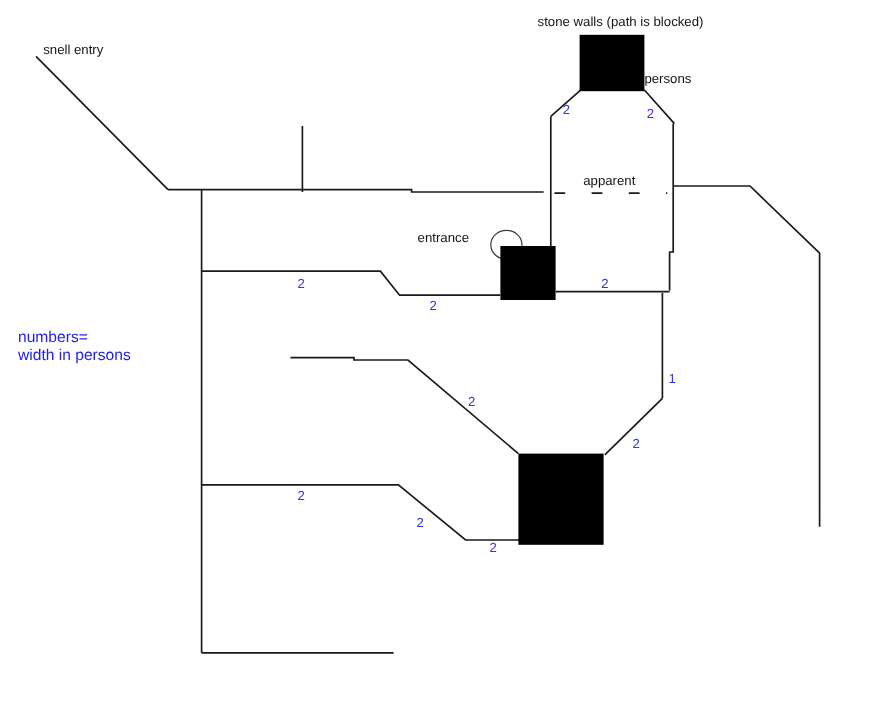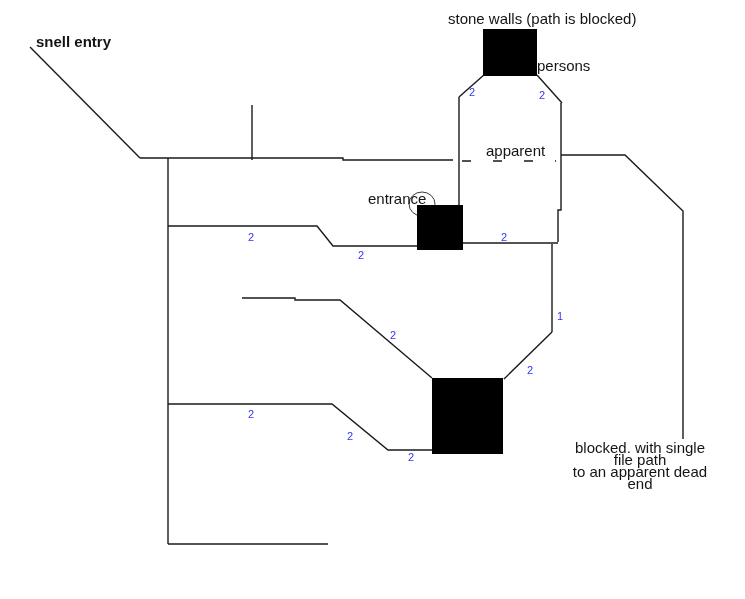--- a/index.html
+++ b/index.html
@@ -15,21 +15,21 @@
     background: #ffffff;
     overflow: hidden;
   }
   #drawing {
     position: absolute;
     left: 0;
     top: 0;
   }
   .lbl {
     position: absolute;
-    font-size: 15px;
+    font-size: 11px;
     line-height: 12px;
     color: #141414;
     white-space: nowrap;
   }
   .lbl-center {
     white-space: normal;
     text-align: center;
   }
   .legend {
     position: absolute;
@@ -85,35 +85,35 @@
 
     <polyline points="561,155 625,155 683,211 683,439"></polyline>
 
     <ellipse cx="422" cy="204" rx="13" ry="12" stroke="#3a3a3a" stroke-width="1"></ellipse>
 
     <rect x="483" y="29" width="54" height="47" fill="#000000" stroke="none"></rect>
     <rect x="417" y="205" width="46" height="45" fill="#000000" stroke="none"></rect>
     <rect x="432" y="378" width="71" height="76" fill="#000000" stroke="none"></rect>
   </svg>
 
-  <div class="lbl" style="left:36px; top:36px;font-weight:bold;">snell entry</div>
+  <div class="lbl" style="left:36px; top:36px;">snell entry</div>
 
   <div class="lbl" style="left:448px; top:13px;">stone walls (path is blocked)</div>
 
   <div class="lbl" style="left:537px; top:60px;">persons</div>
 
   <div class="lbl" style="left:486px; top:145px;">apparent</div>
 
-  <div class="lbl" style="left:368px; top:193px;">entrance</div>
+  <div class="lbl" style="left:348px; top:193px;">entrance</div>
 
-  <div class="lbl lbl-center" style="left:565px; top:442px; width:150px;">
-    <span>blocked. with single file path</span><br>
-    <span>to an apparent dead end</span>
+
+  <div class="legend" style="left:15px; top:273px;">
+    <span>numbers=</span><br>
+    <span>width in persons</span>
   </div>
-
 
   <span class="marker" style="left:469px; top:87px;">2</span>
   <span class="marker" style="left:539px; top:90px;">2</span>
   <span class="marker" style="left:248px; top:232px;">2</span>
   <span class="marker" style="left:358px; top:250px;">2</span>
   <span class="marker" style="left:501px; top:232px;">2</span>
   <span class="marker" style="left:557px; top:311px;">1</span>
   <span class="marker" style="left:527px; top:365px;">2</span>
   <span class="marker" style="left:390px; top:330px;">2</span>
   <span class="marker" style="left:248px; top:409px;">2</span>

